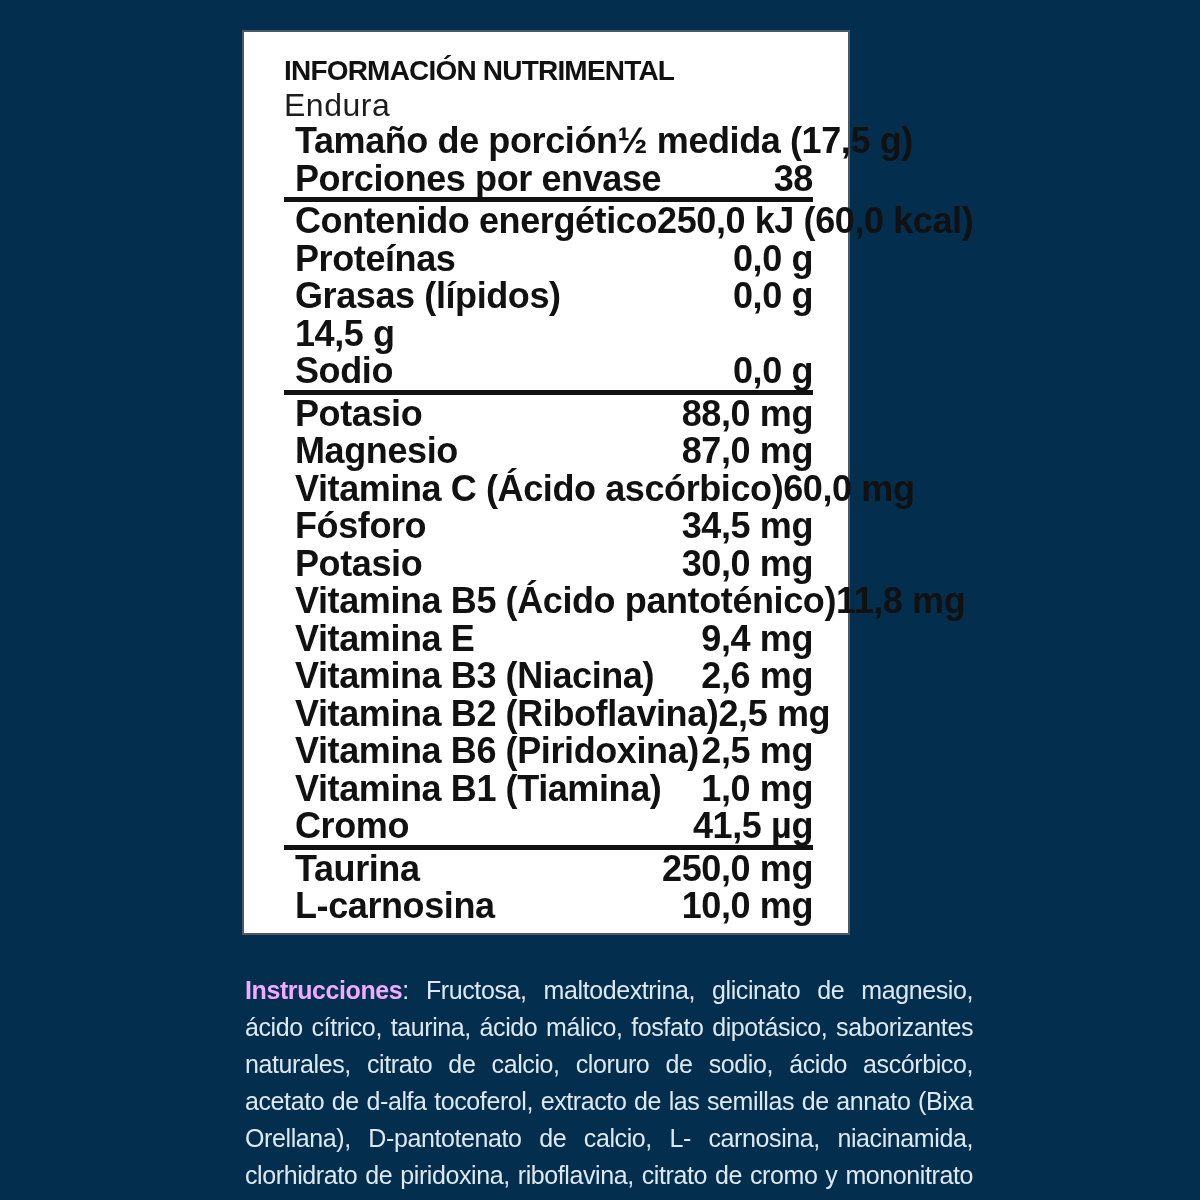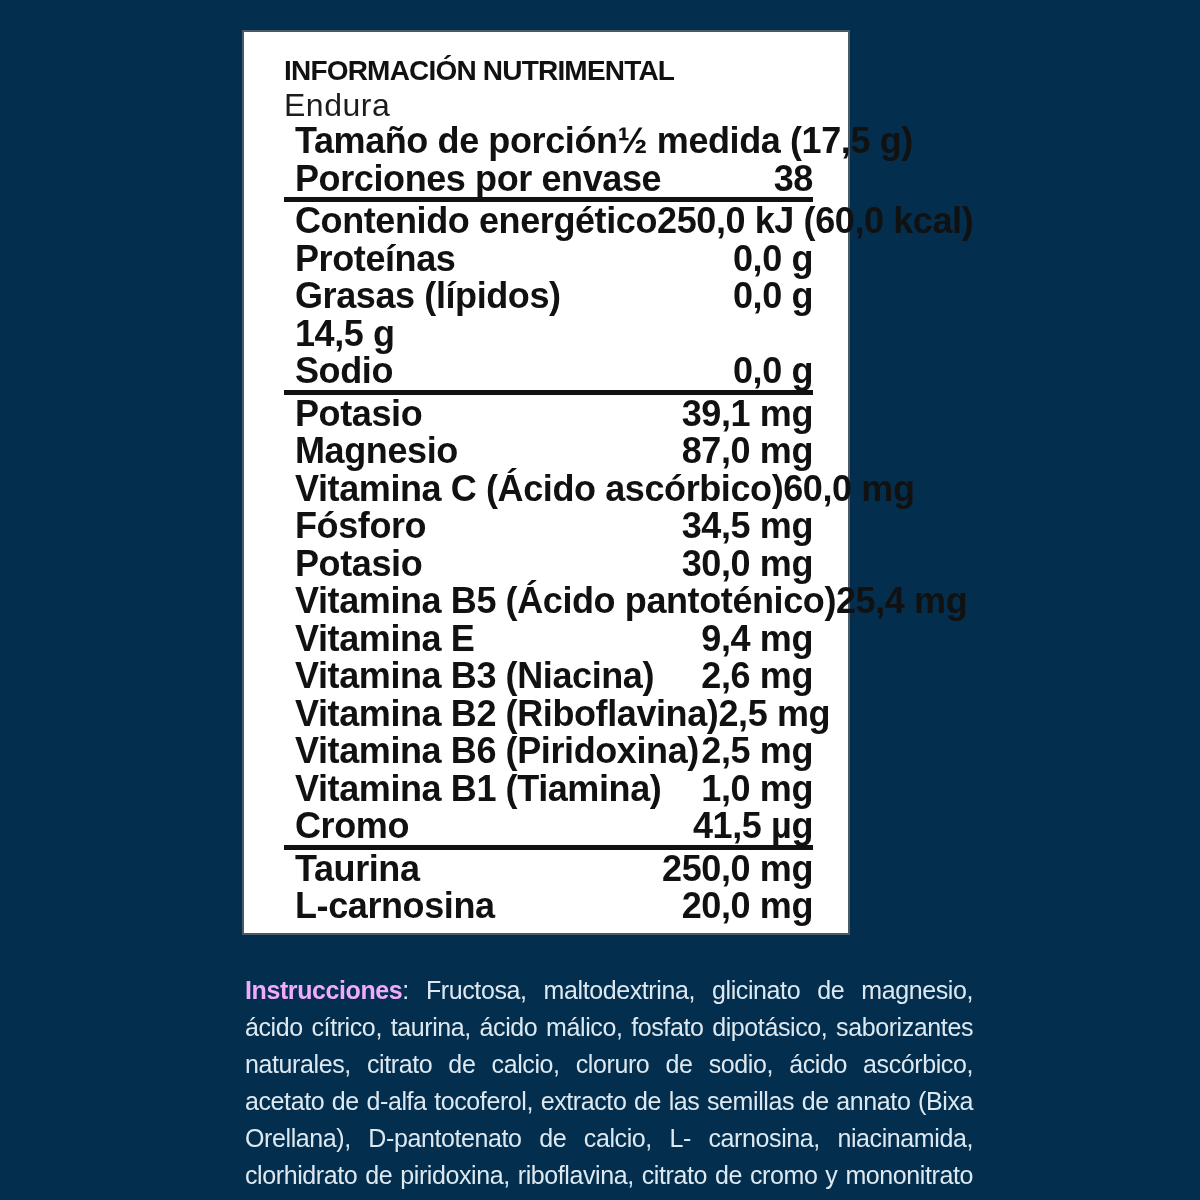--- a/index.html
+++ b/index.html
@@ -108,41 +108,41 @@
     </div>
     <div class="row">
       <span class="lbl">Sodio</span>
       <span class="val">0,0 g</span>
     </div>
 
     <div class="divider"></div>
 
     <div class="row">
       <span class="lbl">Potasio</span>
-      <span class="val">39,1 mg</span>
+      <span class="val">88,0 mg</span>
     </div>
     <div class="row">
       <span class="lbl">Magnesio</span>
       <span class="val">87,0 mg</span>
     </div>
     <div class="row">
       <span class="lbl">Vitamina C (Ácido ascórbico)</span>
       <span class="val">60,0 mg</span>
     </div>
     <div class="row">
       <span class="lbl">Fósforo</span>
       <span class="val">34,5 mg</span>
     </div>
     <div class="row">
       <span class="lbl">Potasio</span>
       <span class="val">30,0 mg</span>
     </div>
     <div class="row">
       <span class="lbl">Vitamina B5 (Ácido pantoténico)</span>
-      <span class="val">25,4 mg</span>
+      <span class="val">11,8 mg</span>
     </div>
     <div class="row">
       <span class="lbl">Vitamina E</span>
       <span class="val">9,4 mg</span>
     </div>
     <div class="row">
       <span class="lbl">Vitamina B3 (Niacina)</span>
       <span class="val">2,6 mg</span>
     </div>
     <div class="row">
@@ -163,20 +163,20 @@
     </div>
 
     <div class="divider"></div>
 
     <div class="row">
       <span class="lbl">Taurina</span>
       <span class="val">250,0 mg</span>
     </div>
     <div class="row">
       <span class="lbl">L-carnosina</span>
-      <span class="val">20,0 mg</span>
+      <span class="val">10,0 mg</span>
     </div>
 
   </div>
 
   <p class="instructions"><span class="heading">Instrucciones</span><span>: Fructosa, maltodextrina, glicinato de magnesio, ácido cítrico, taurina, ácido málico, fosfato dipotásico, saborizantes naturales, citrato de calcio, cloruro de sodio, ácido ascórbico, acetato de d-alfa tocoferol, extracto de las semillas de annato (Bixa Orellana), D-pantotenato de calcio, L- carnosina, niacinamida, clorhidrato de piridoxina, riboflavina, citrato de cromo y mononitrato de tiamina.</span></p>
 
 </div>
 
 </body></html>

